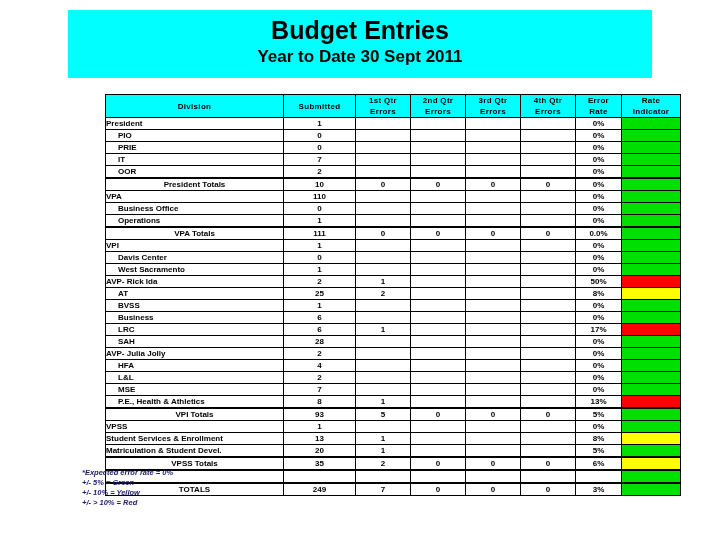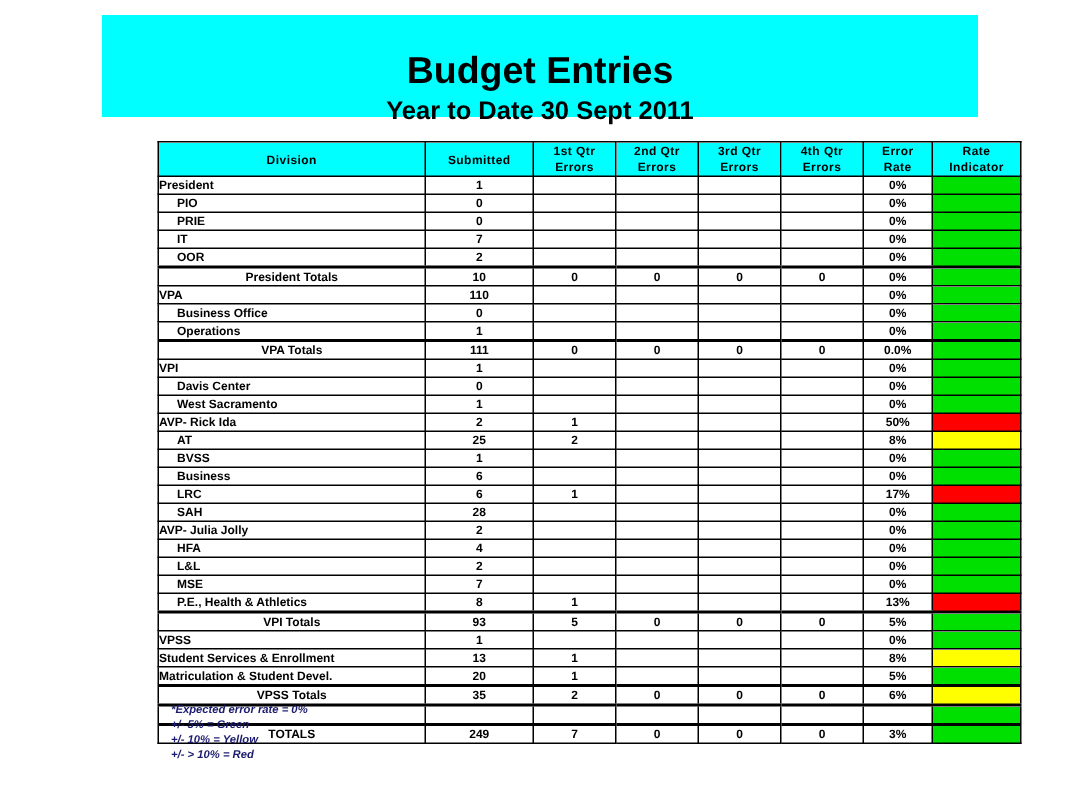--- a/index.html
+++ b/index.html
@@ -18,21 +18,21 @@
   
   .title-banner {
     position: absolute;
     left: 68px;
     top: 10px;
     width: 584px;
     height: 68px;
     background: #00FFFF;
     text-align: center;
     box-sizing: border-box;
-    padding-top: 22px;
+    padding-top: 5px;
   }
   .title-main {
     font-size: 25px;
     font-weight: bold;
     color: #000000;
     line-height: 31px;
     letter-spacing: 0px;
   }
   .title-sub {
     font-size: 17px;
@@ -119,21 +119,21 @@
   .footnotes {
     position: absolute;
     left: 82px;
     top: 468px;
     font-size: 7.5px;
     color: #1a1a6e;
     font-style: italic;
     font-weight: bold;
     line-height: 10px;
   }
-  .footnotes div { white-space: nowrap; margin-left: 32px; }
+  .footnotes div { white-space: nowrap; }
 </style>
 </head>
 <body>
 
 <div class="title-banner">
   <div class="title-main">Budget Entries</div>
   <div class="title-sub">Year to Date 30 Sept 2011</div>
 </div>
 
 <div class="tbl-wrap">

